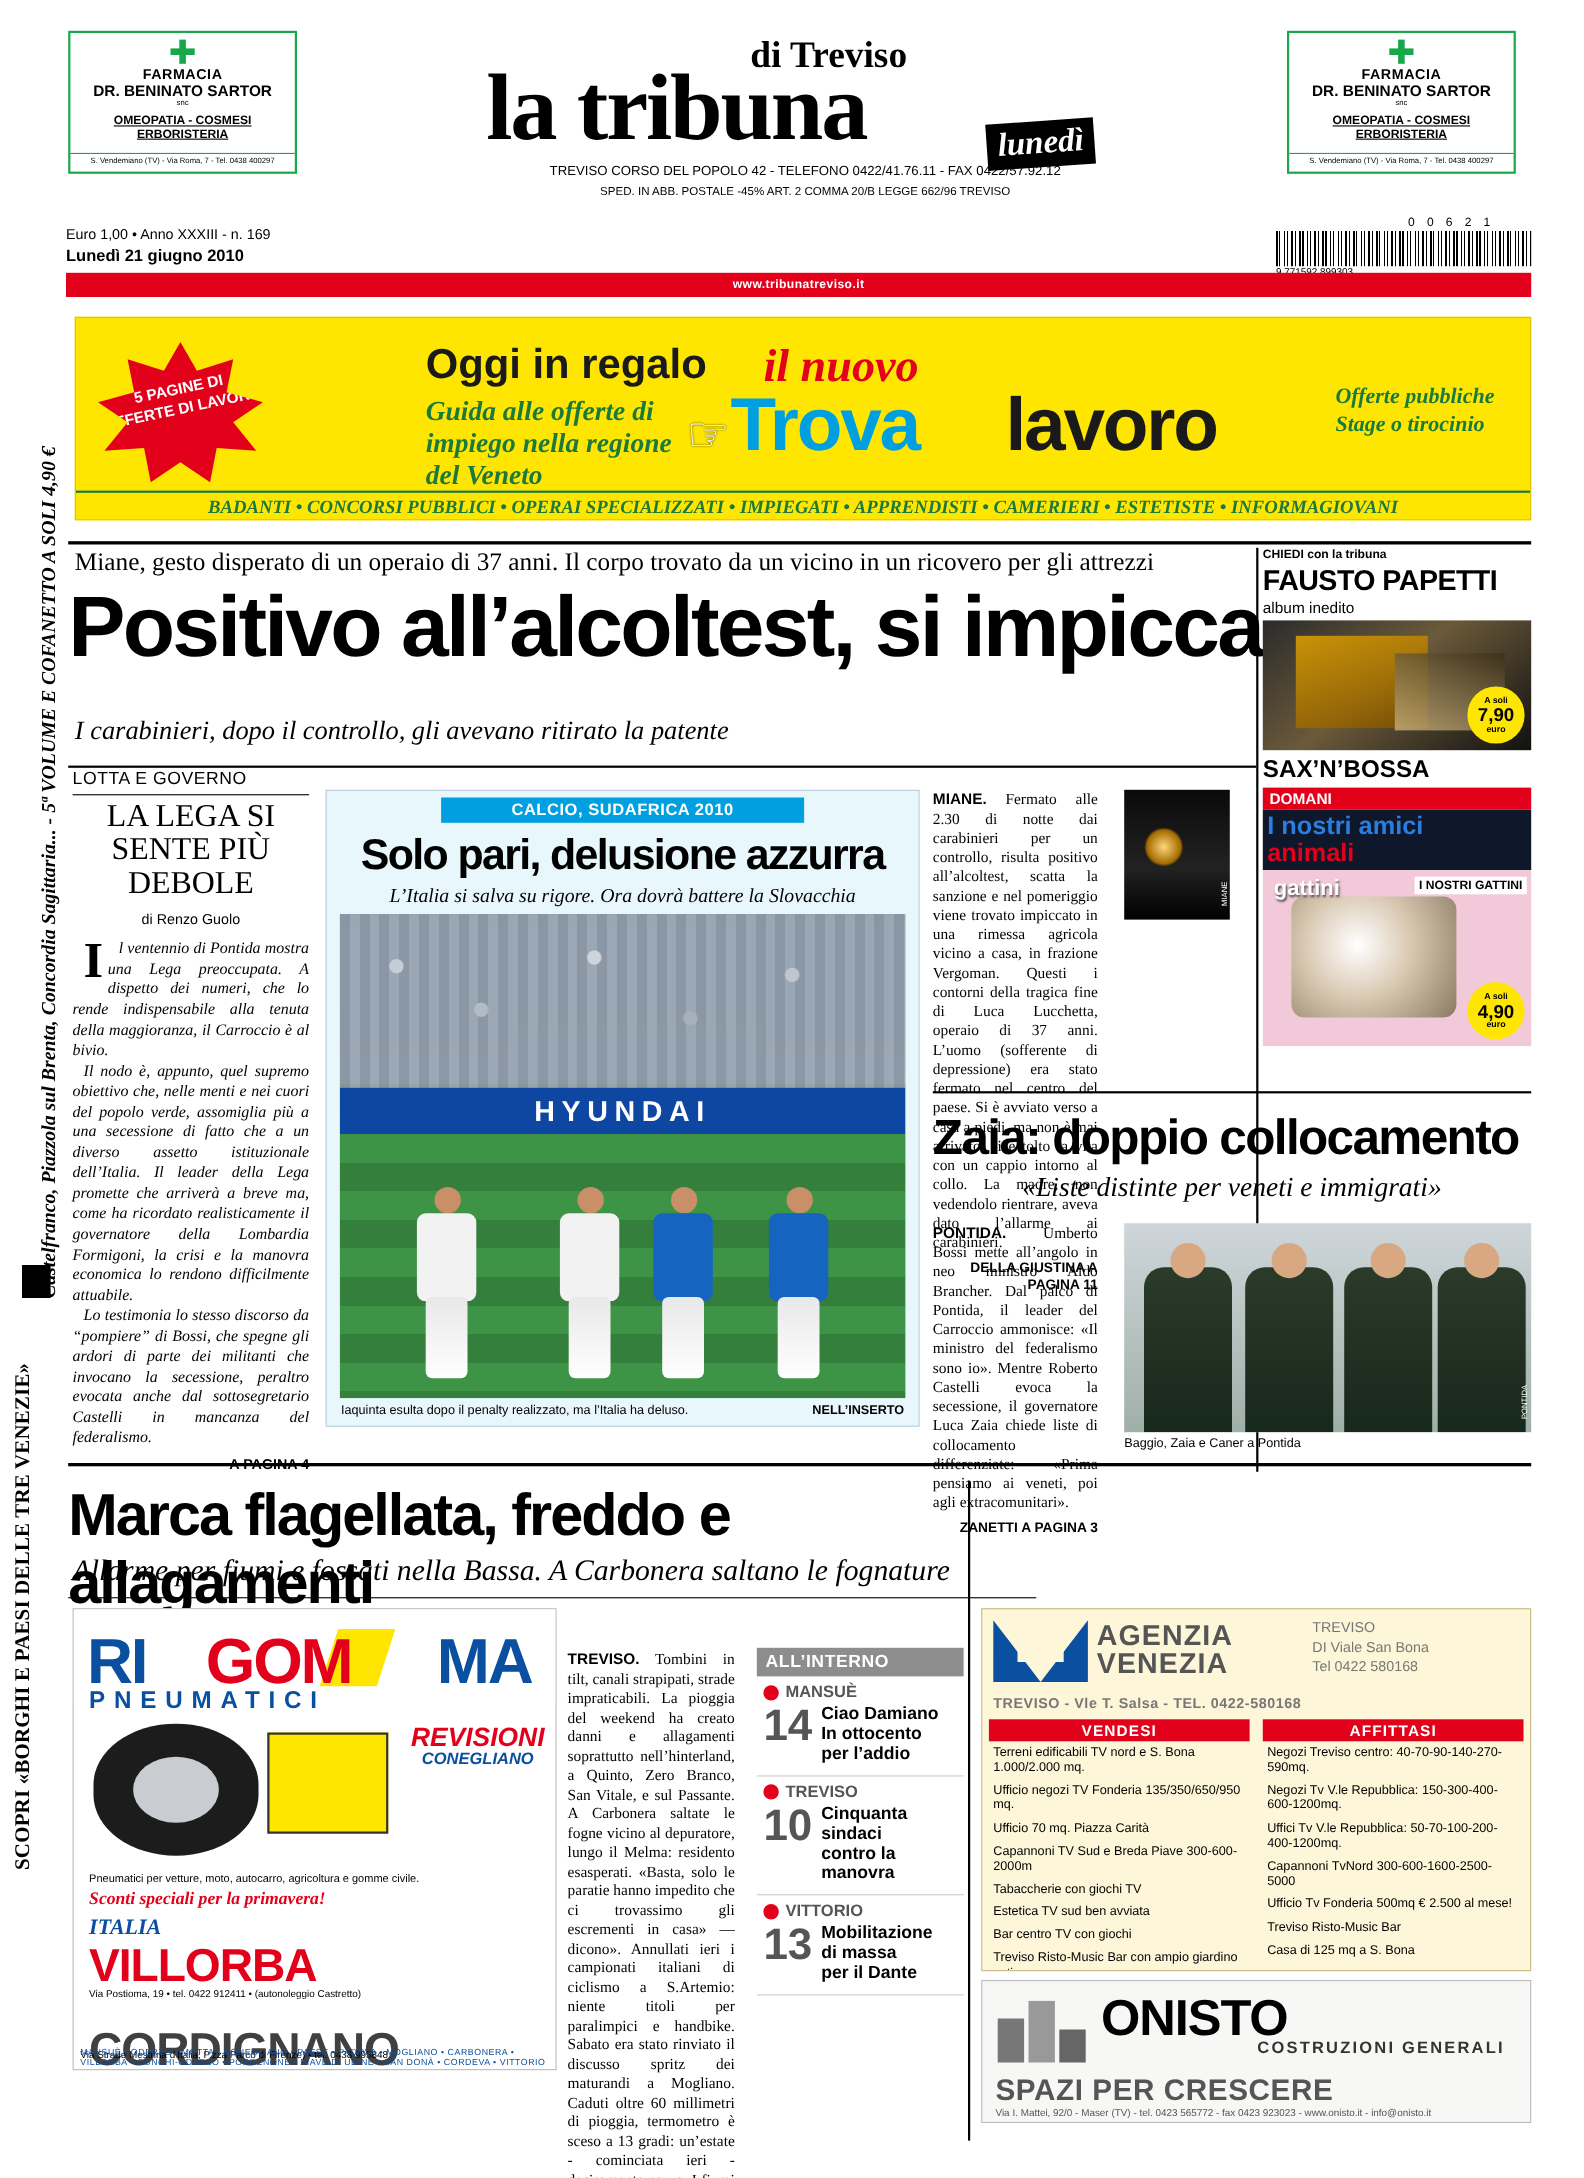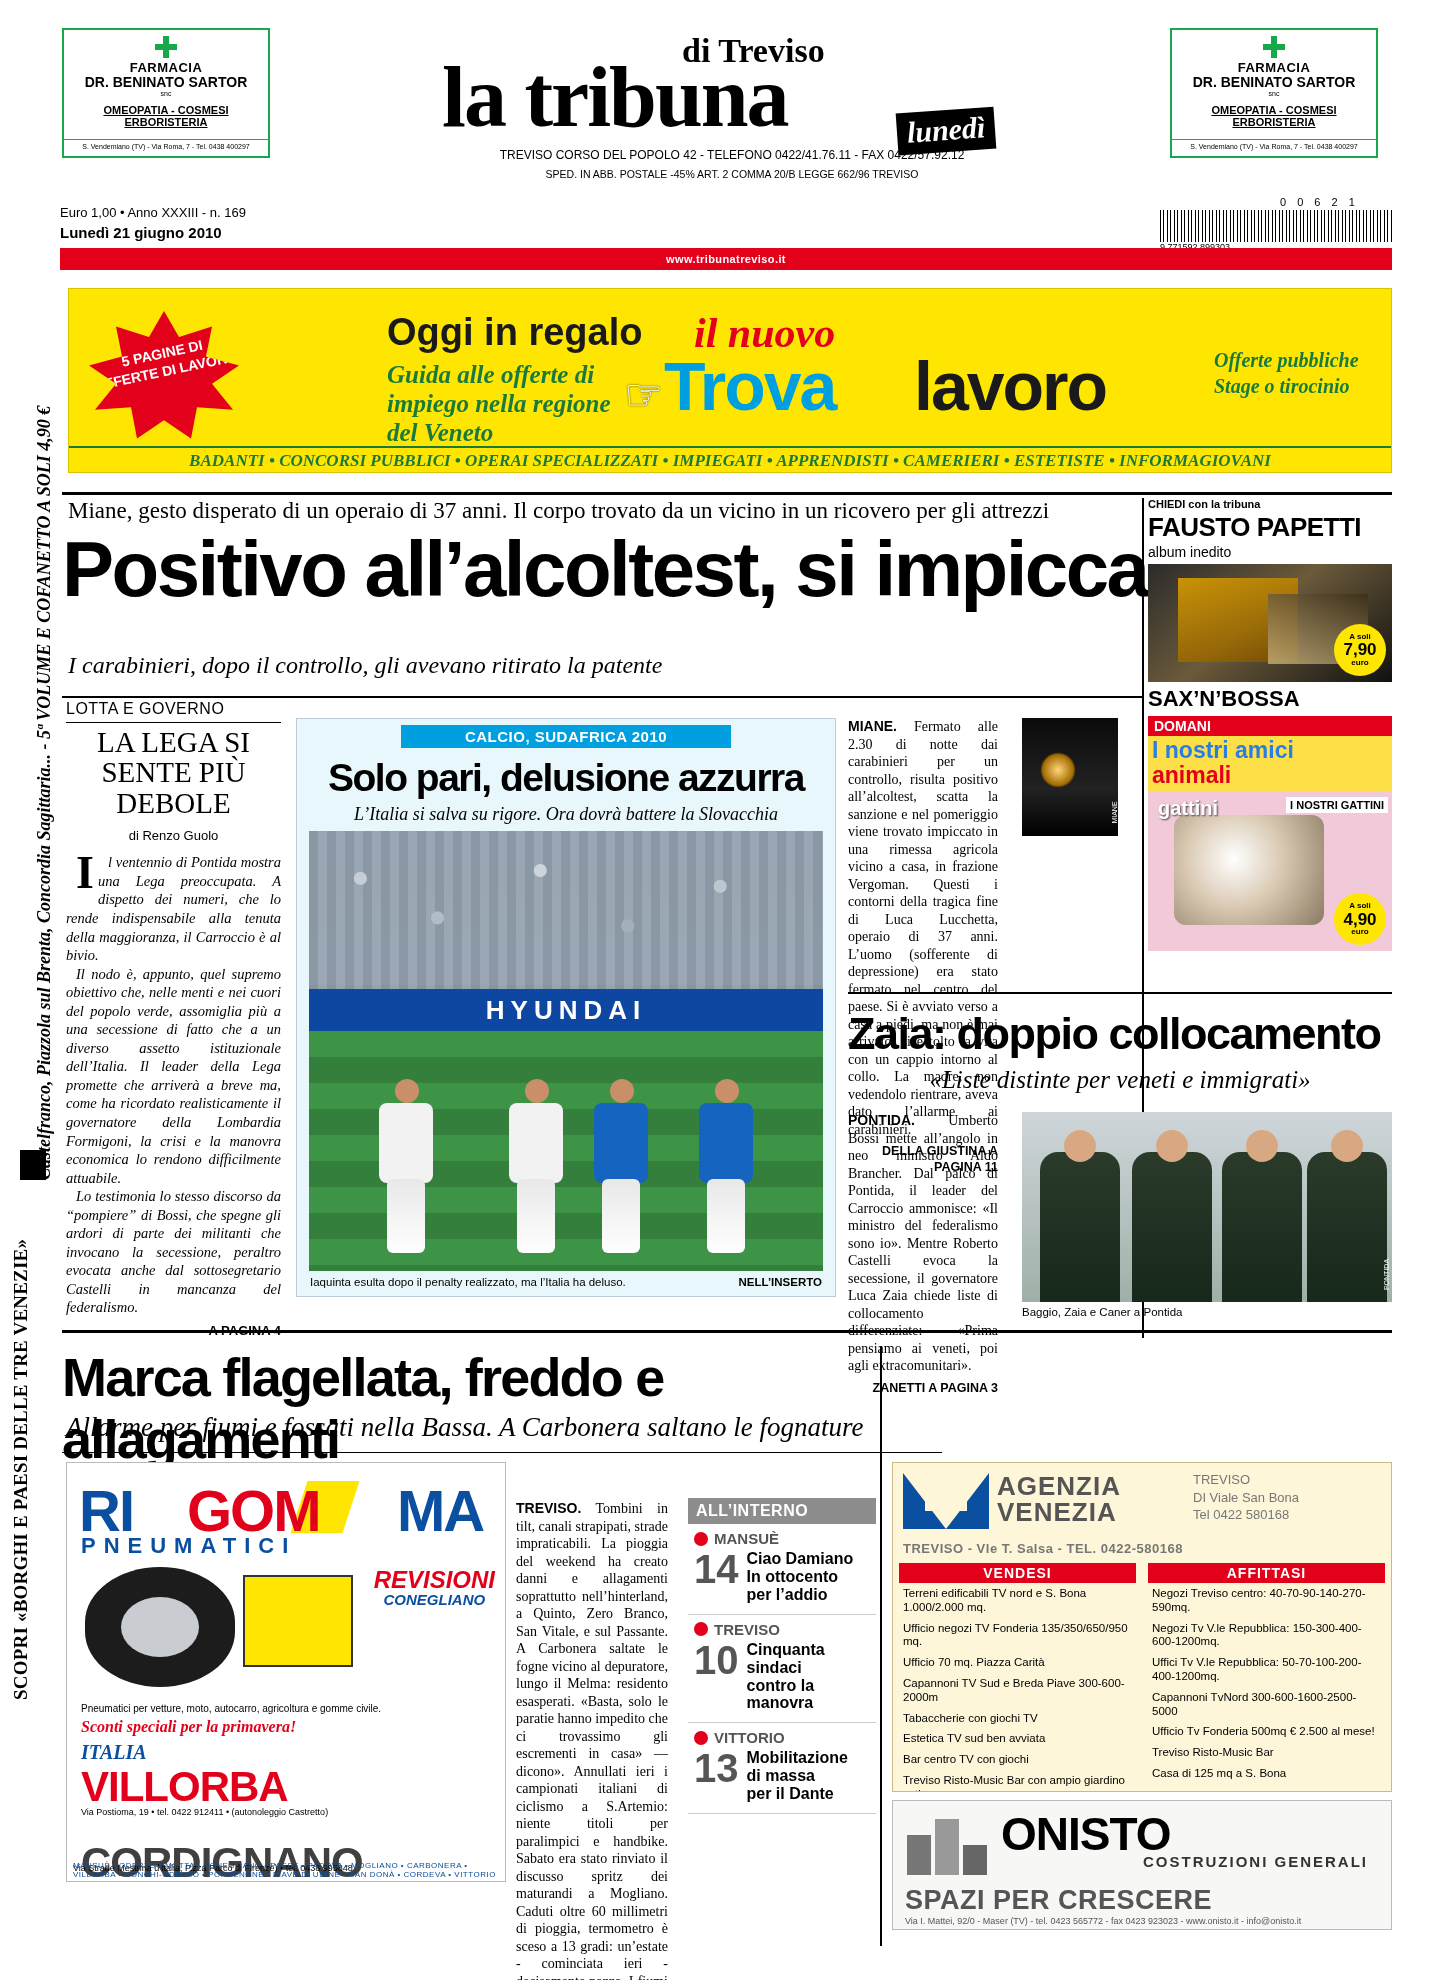--- a/index.html
+++ b/index.html
@@ -158,21 +158,21 @@
     background:#ffe600; color:#000; text-align:center;
     font-family:"Liberation Sans", sans-serif; font-weight:bold; font-size:8px;
     line-height:1.05; padding-top:9px;
   }
   .pricebadge b { display:block; font-size:17px; }
   .rail-sax { font-family:"Liberation Sans", sans-serif; font-weight:bold; font-size:22px; margin-top:4px; }
   .rail-dom {
     margin-top:4px; background:#e2001a; color:#fff; padding:2px 6px;
     font-family:"Liberation Sans", sans-serif; font-weight:bold; font-size:14px;
   }
-  .rail-amici { background:#fde047; }
+  .rail-amici { background:#0f172a; }
   .rail-amici .t1 { font-family:"Liberation Sans", sans-serif; font-weight:bold; font-size:23px; color:#2a7de1; padding:2px 4px 0; line-height:1.05; }
   .rail-amici .t2 { font-family:"Liberation Sans", sans-serif; font-weight:bold; font-size:23px; color:#e2001a; padding:0 4px 2px; }
   .rail-cats { position:relative; height:160px; background:#f2c9d8; overflow:hidden; }
   .rail-cats .kit { position:absolute; left:26px; top:24px; width:150px; height:110px;
     background:radial-gradient(circle at 40% 40%, #fff 0%, #d8c7b0 45%, #8a7a62 100%); border-radius:12px; }
   .rail-cats .lbl { position:absolute; left:10px; top:6px; font-family:"Liberation Sans", sans-serif;
     font-weight:bold; font-size:20px; color:#fff; text-shadow:1px 1px 2px #444; }
   .rail-cats .tag { position:absolute; right:4px; top:6px; background:#fff; color:#000;
     font-family:"Liberation Sans", sans-serif; font-weight:bold; font-size:11px; padding:2px 4px; line-height:1.1; }
 

